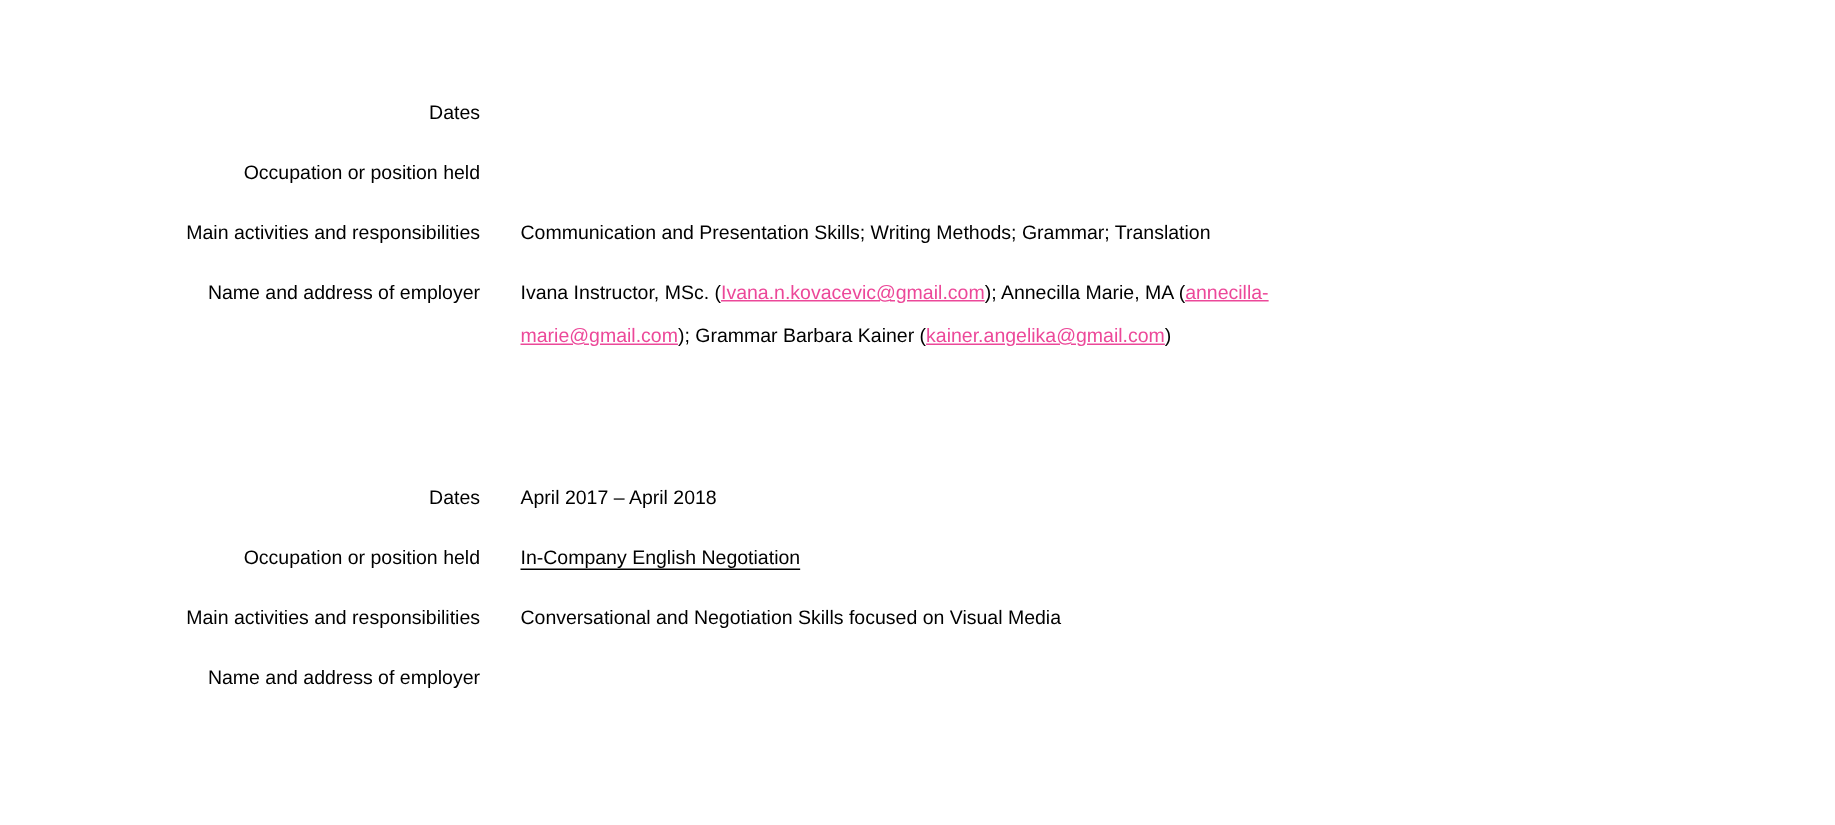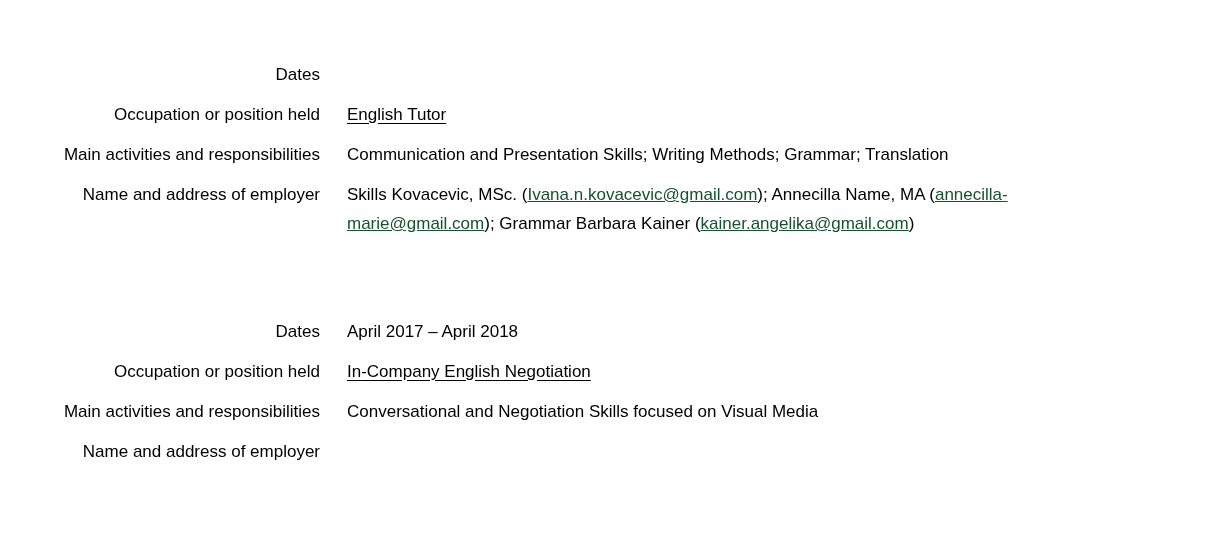--- a/index.html
+++ b/index.html
@@ -7,21 +7,21 @@
     padding: 0;
     background: #ffffff;
   }
   .page {
     position: relative;
     width: 1223px;
     height: 550px;
     background: #ffffff;
     color: #000000;
     font-family: "Liberation Sans", "DejaVu Sans", sans-serif;
-    font-size: 17px;
+    font-size: 13px;
     line-height: 29px;
     overflow: hidden;
   }
   .entry {
     position: absolute;
     left: 0;
     width: 1223px;
   }
   .entry-1 { top: 60px; }
   .entry-2 { top: 317px; }
@@ -37,21 +37,21 @@
   }
   .value {
     flex: 1 1 auto;
     margin-left: 27px;
   }
   .occupation {
     text-decoration: underline;
     text-underline-offset: 3px;
   }
   a.email {
-    color: #14532d;
+    color: #ec4899;
     text-decoration: underline;
     cursor: pointer;
   }
   .bold {
     font-weight: 700;
   }
   .narrow {
     display: inline-block;
     transform-origin: 0 100%;
     white-space: pre;
@@ -61,30 +61,29 @@
 <body>
 
 <div class="page">
 
   <section class="entry entry-1">
     <div class="row">
       <div class="label">Dates</div>
     </div>
     <div class="row">
       <div class="label">Occupation or position held</div>
-      <div class="value"><span class="occupation">English Tutor</span></div>
     </div>
     <div class="row">
       <div class="label">Main activities and responsibilities</div>
       <div class="value">Communication and Presentation Skills; Writing Methods; Grammar; Translation</div>
     </div>
     <div class="row">
       <div class="label">Name and address of employer</div>
       <div class="value">
-        <div><span>Skills Kovacevic, MSc. (</span><a class="email">Ivana.n.kovacevic@gmail.com</a><span>); Annecilla Name, MA (</span><a class="email">annecilla-</a></div>
+        <div><span>Ivana Instructor, MSc. (</span><a class="email">Ivana.n.kovacevic@gmail.com</a><span>); Annecilla Marie, MA (</span><a class="email">annecilla-</a></div>
         <div><a class="email">marie@gmail.com</a><span>); Grammar Barbara Kainer (</span><a class="email">kainer.angelika@gmail.com</a><span>)</span></div>
       </div>
     </div>
   </section>
 
   <section class="entry entry-2">
     <div class="row">
       <div class="label">Dates</div>
       <div class="value">April 2017 – April 2018</div>
     </div>

